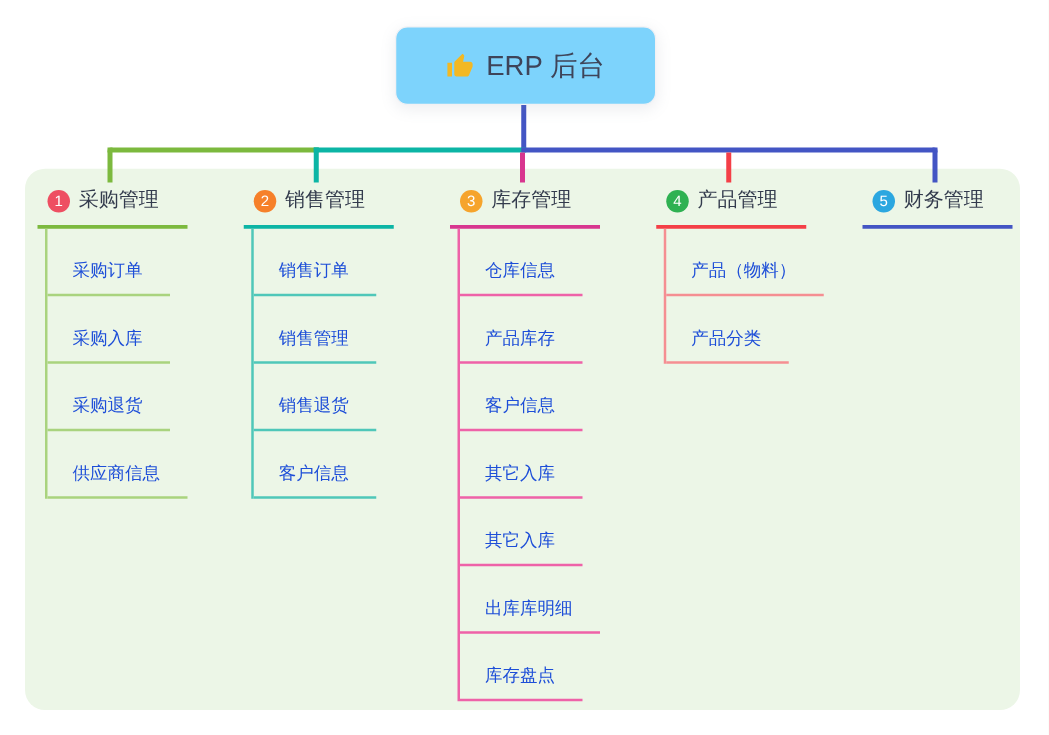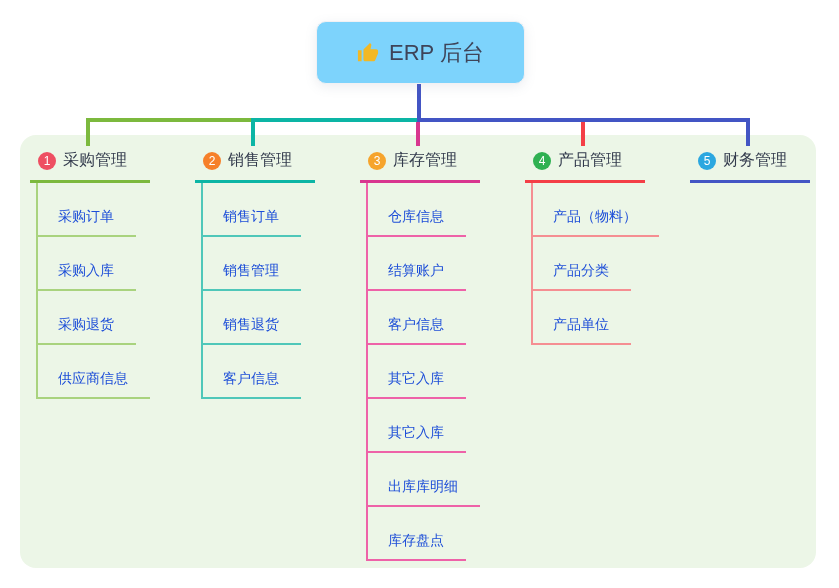--- a/index.html
+++ b/index.html
@@ -118,21 +118,21 @@
 <div class="branch b3" style="--line: #d8368f; --child-line: #ee62a8;">
   <div class="branch-header">
     <span class="badge" style="background: rgb(246, 164, 44);">3</span>
     <span class="branch-label">库存管理</span>
   </div>
   <div class="children">
     <div class="child">
         <span class="child-label">仓库信息</span>
       </div>
     <div class="child">
-        <span class="child-label">结算账户</span>
+        <span class="child-label">产品库存</span>
       </div>
     <div class="child">
         <span class="child-label">客户信息</span>
       </div>
     <div class="child">
         <span class="child-label">其它入库</span>
       </div>
     <div class="child">
         <span class="child-label">其它入库</span>
       </div>
@@ -150,23 +150,20 @@
     <span class="badge" style="background: rgb(47, 177, 82);">4</span>
     <span class="branch-label">产品管理</span>
   </div>
   <div class="children">
     <div class="child">
         <span class="child-label">产品（物料）</span>
       </div>
     <div class="child">
         <span class="child-label">产品分类</span>
       </div>
-    <div class="child">
-        <span class="child-label">产品单位</span>
-      </div>
   </div>
 </div>
 
 <div class="branch b5" style="--line: #4355c4; --child-line: #8495d6;">
   <div class="branch-header">
     <span class="badge" style="background: rgb(43, 167, 224);">5</span>
     <span class="branch-label">财务管理</span>
   </div>
 </div>
 

